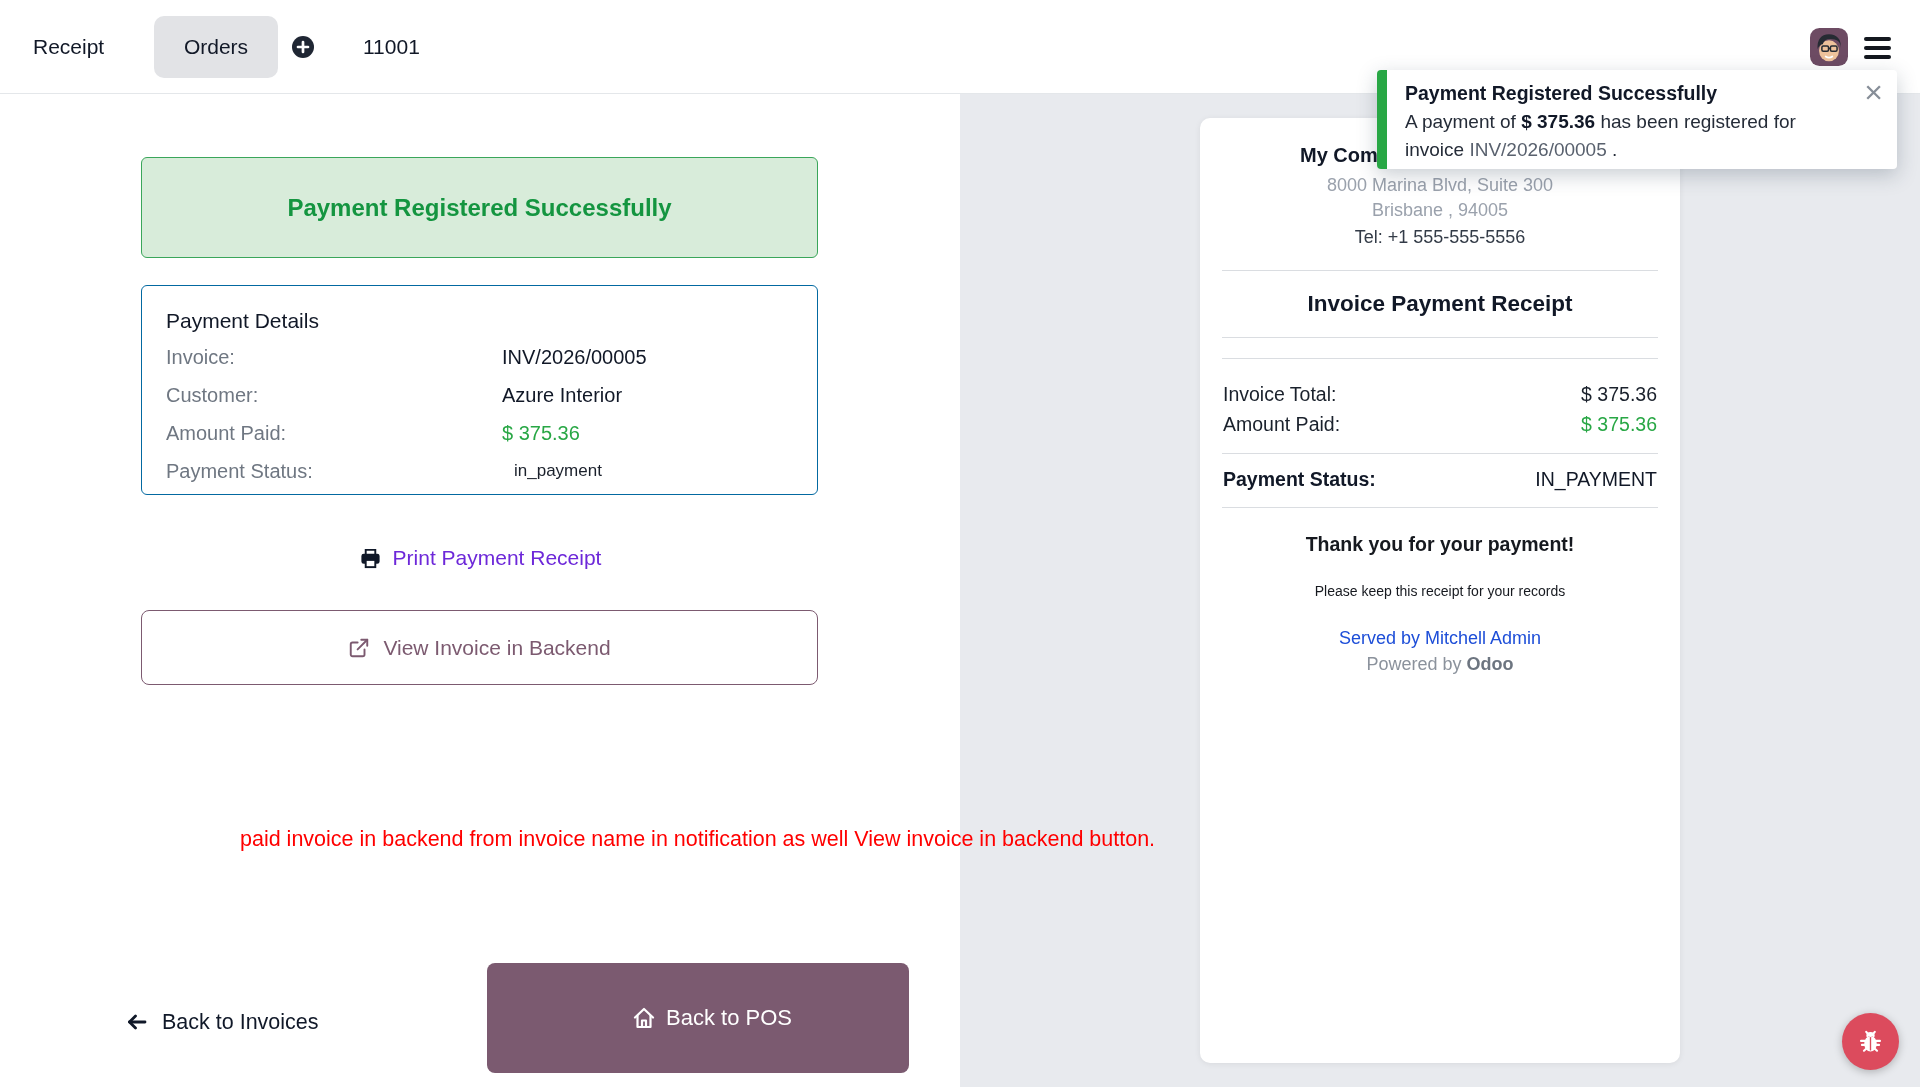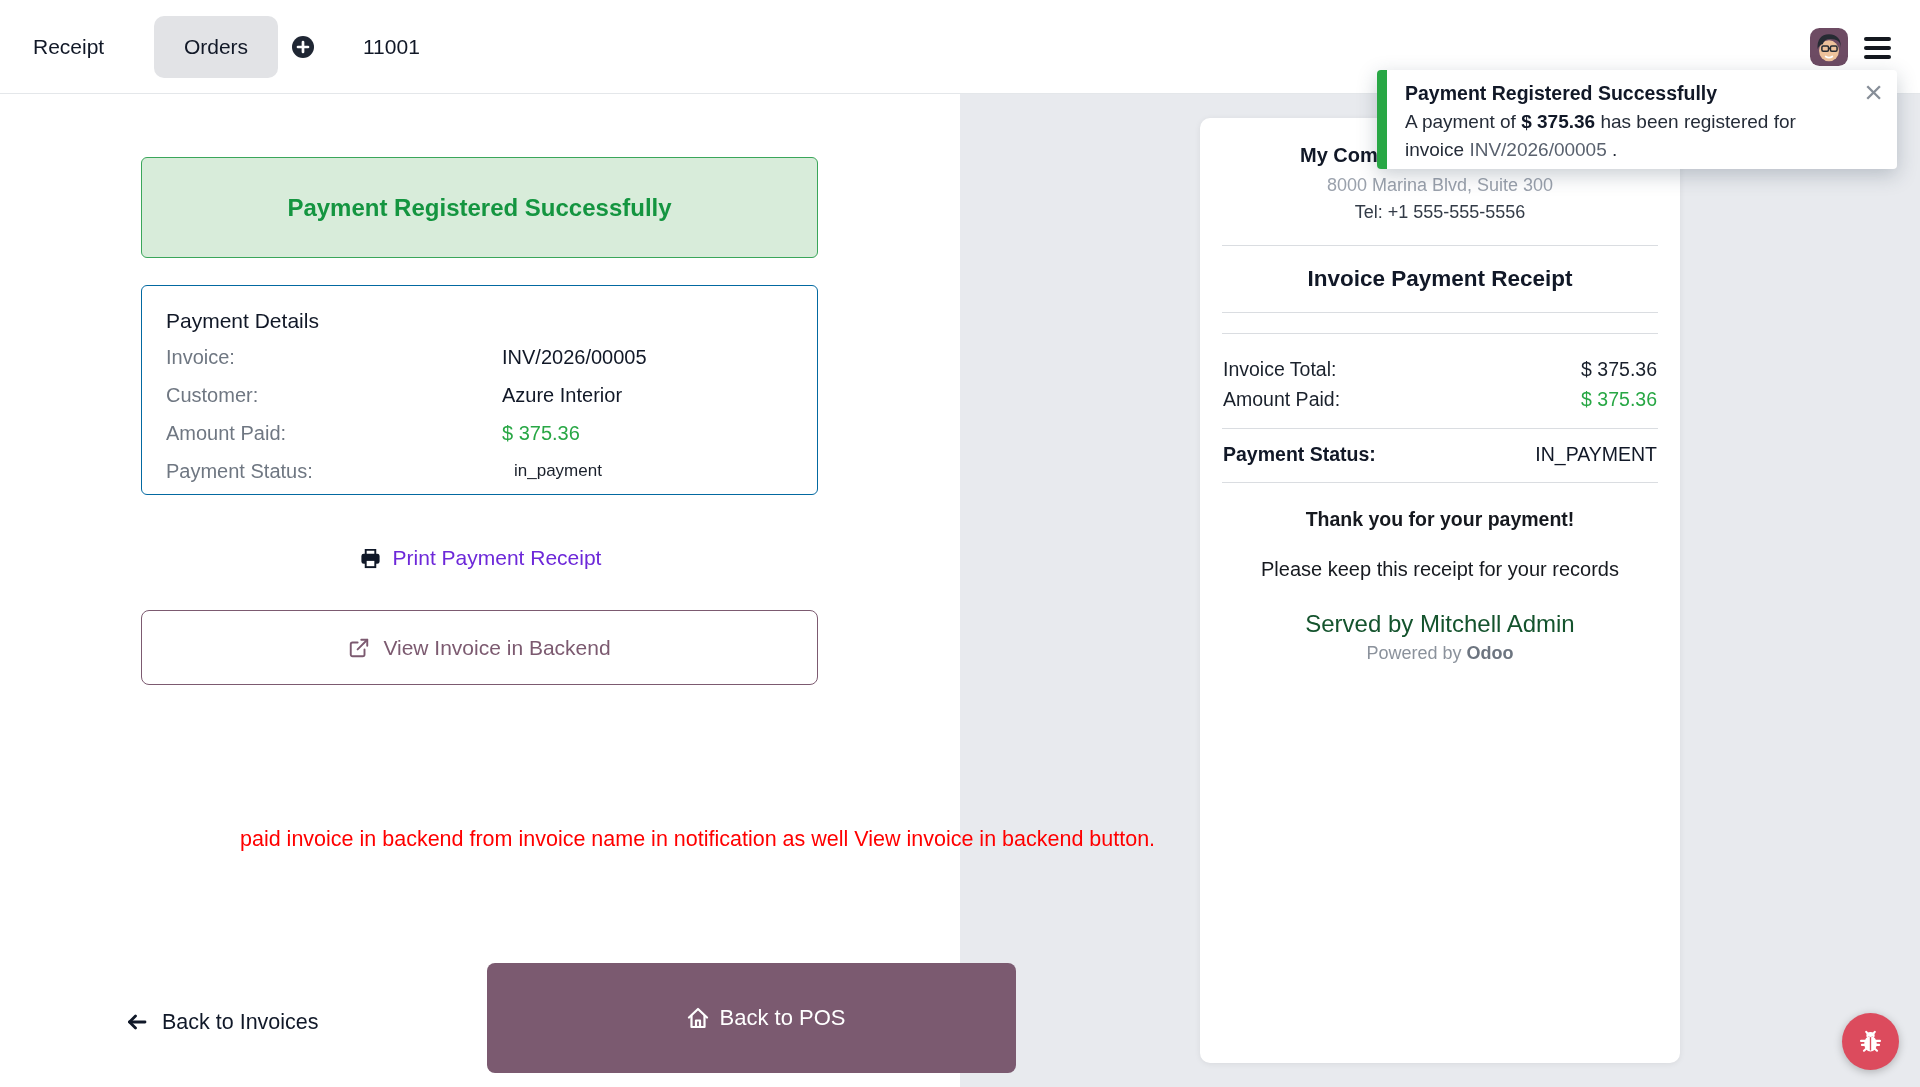--- a/index.html
+++ b/index.html
@@ -44,43 +44,43 @@
                justify-content:center; gap:11px; font-size:21px; font-weight:500; color:#6d28d9; cursor:pointer; }
   .view-btn { position:absolute; left:141px; top:610px; width:677px; height:75px; background:#fff;
               border:1px solid #7c5a70; border-radius:8px; color:#7c5a70; display:flex; align-items:center;
               justify-content:center; gap:13px; font-size:21px; font-weight:500; cursor:pointer; }
 
   .annotation { position:absolute; left:240px; top:823px; width:1450px; font-size:21.5px; line-height:33px;
                 color:#ff0000; z-index:20; text-align:left; }
 
   .back-invoices { position:absolute; left:125px; top:1000px; height:44px; display:flex; align-items:center;
                    gap:13px; font-size:21.5px; font-weight:500; color:#101828; cursor:pointer; }
-  .back-pos { position:absolute; left:487px; top:963px; width:529px; height:110px; background:#7b5a70;
+  .back-pos { position:absolute; left:487px; top:963px; width:422px; height:110px; background:#7b5a70;
               border-radius:8px; color:#fff; display:flex; align-items:center; justify-content:center;
               gap:10px; font-size:22px; font-weight:500; cursor:pointer;padding-left:28px; }
 
   
   .receipt { position:absolute; left:1200px; top:118px; width:480px; height:945px; background:#fff;
              border-radius:10px; box-shadow:0 1px 6px rgba(0,0,0,0.07); z-index:5;
              padding:26px 22px; text-align:center; }
   .r-company { font-size:20px; font-weight:bold; color:#111827; white-space:nowrap; }
   .r-addr { font-size:18px; color:#9aa1ac; line-height:25px; margin-top:6px; }
   .r-tel { font-size:18px; color:#333b47; line-height:26px; margin-top:1px; }
   .r-div { border:none; border-top:1px solid #dadde1; margin:20px 0; }
   .r-title { font-size:22.5px; font-weight:600; color:#111827; margin:15px 0 14px 0; }
   .r-info { text-align:left; font-size:19px; color:#16191f; line-height:32.5px; margin:4px 0 6px 1px; }
   .r-info b { font-weight:bold; }
   .r-row { display:flex; justify-content:space-between; font-size:19.5px; line-height:30px; color:#1a212c;
            margin:0 1px; }
   .r-row .green { color:#28a745; }
   .r-status { display:flex; justify-content:space-between; font-size:19.5px; margin:0 1px; color:#111827; }
   .r-status .lbl { font-weight:bold; }
   .r-thanks { font-size:19.5px; font-weight:600; color:#16191f; margin-top:25px; }
-  .r-keep { font-size:20px; color:#16191f; margin-top:27px; }
-  .r-served { font-size:24px; color:#14532d; margin-top:29px; }
+  .r-keep { font-size:14px; color:#16191f; margin-top:27px; }
+  .r-served { font-size:18px; color:#1d4ed8; margin-top:29px; }
   .r-powered { font-size:18px; color:#8b929c; margin-top:5px; }
   .r-powered b { color:#6d7580; }
 
   
   .toast { position:absolute; left:1377px; top:70px; width:520px; height:99px; background:#fff;
            border-radius:4px; box-shadow:0 6px 20px rgba(40,60,80,0.25); z-index:40; text-align:left; }
   .toast-accent { position:absolute; left:0; top:0; width:10px; height:99px; background:#28a745;
                   border-radius:4px 0 0 4px; }
   .toast-content { position:absolute; left:28px; top:9px; right:44px; }
   .toast-title { font-size:19.5px; font-weight:bold; color:#111827; line-height:28px; }
@@ -200,20 +200,21 @@
           <path d="M10 21v-6.5h4V21"></path>
       </svg>
     </span>
     <span>Back to POS</span>
   </div>
 
   <div class="receipt">
     <div class="r-company">My Company (San Francisco)</div>
     <div class="r-addr">
       <div>8000 Marina Blvd, Suite 300</div>
+      <div>Brisbane , 94005</div>
     </div>
     <div class="r-tel">Tel: +1 555-555-5556</div>
     <hr class="r-div">
     <div class="r-title">Invoice Payment Receipt</div>
     <hr class="r-div">
     <hr class="r-div">
     <div class="r-row">
       <span>Invoice Total:</span>
       <span>$ 375.36</span>
     </div>

